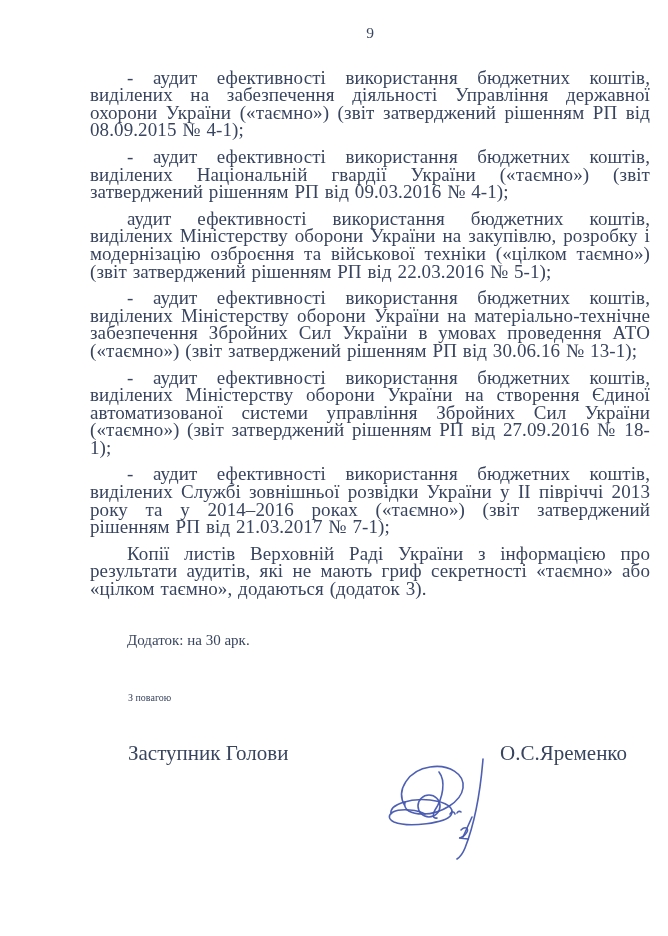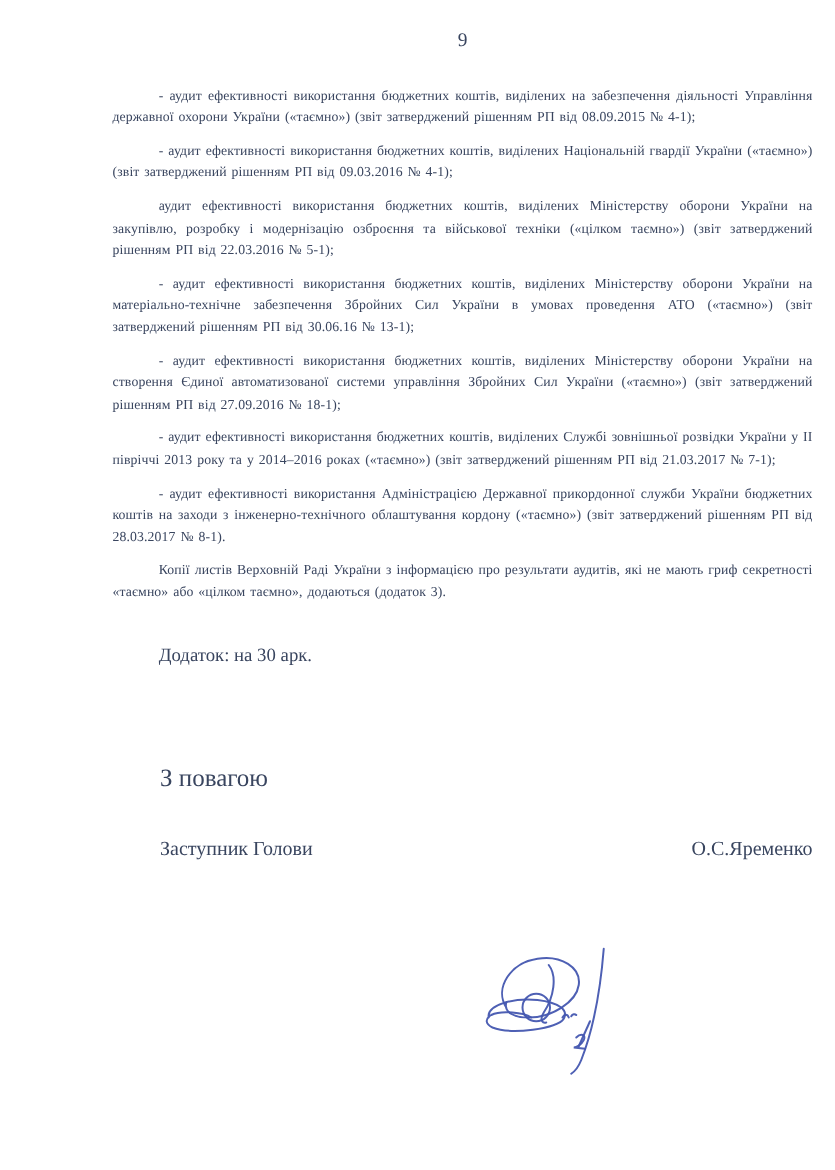--- a/index.html
+++ b/index.html
@@ -21,50 +21,50 @@
     box-sizing:border-box;
     padding:24px 18px 0 90px;
   }
   .page-number{
     text-align:center;
     font-size:15.5px;
     line-height:17.6px;
   }
   .body-text p{
     margin:9px 0 0 0;
-    font-size:11px;
+    font-size:19px;
     line-height:17.6px;
     text-align:justify;
     text-indent:37px;
     letter-spacing:0.1px;
     word-spacing:1px;
   }
   .body-text p.first{margin-top:27px;}
   .attachment-note{
     margin-top:34px;
     font-size:15px;
     line-height:17.6px;
     padding-left:37px;
   }
   .closing{
-    margin-top:80px;
-    font-size:20px;
+    margin-top:40px;
+    font-size:10px;
     line-height:17.6px;
     padding-left:38px;
   }
   .sign-row{
     margin-top:38px;
     display:flex;
     justify-content:space-between;
     align-items:flex-end;
-    font-size:16px;
+    font-size:21px;
     line-height:17.6px;
   }
   .sign-title{padding-left:38px;}
-  .sign-name{}
+  .sign-name{margin-right:23px;}
   .signature-svg{
     position:absolute;
     left:375px;top:738px;
     width:115px;height:130px;
     pointer-events:none;
   }
   .signature-svg path,.signature-svg ellipse,.signature-svg circle{
     fill:none;
     stroke:var(--signature);
     stroke-width:1.6;
@@ -79,21 +79,20 @@
 
   <div class="page-number">9</div>
 
   <div class="body-text">
     <p class="first">- аудит ефективності використання бюджетних коштів, виділених на забезпечення діяльності Управління державної охорони України («таємно») (звіт затверджений рішенням РП від 08.09.2015 № 4-1);</p>
     <p>- аудит ефективності використання бюджетних коштів, виділених Національній гвардії України («таємно») (звіт затверджений рішенням РП від 09.03.2016 № 4-1);</p>
     <p>аудит ефективності використання бюджетних коштів, виділених Міністерству оборони України на закупівлю, розробку і модернізацію озброєння та військової техніки («цілком таємно») (звіт затверджений рішенням РП від 22.03.2016 № 5-1);</p>
     <p>- аудит ефективності використання бюджетних коштів, виділених Міністерству оборони України на матеріально-технічне забезпечення Збройних Сил України в умовах проведення АТО («таємно») (звіт затверджений рішенням РП від 30.06.16 № 13-1);</p>
     <p>- аудит ефективності використання бюджетних коштів, виділених Міністерству оборони України на створення Єдиної автоматизованої системи управління Збройних Сил України («таємно») (звіт затверджений рішенням РП від 27.09.2016 № 18-1);</p>
     <p>- аудит ефективності використання бюджетних коштів, виділених Службі зовнішньої розвідки України у II півріччі 2013 року та у 2014–2016 роках («таємно») (звіт затверджений рішенням РП від 21.03.2017 № 7-1);</p>
-    <p>- аудит ефективності використання Адміністрацією Державної прикордонної служби України бюджетних коштів на заходи з інженерно-технічного облаштування кордону («таємно») (звіт затверджений рішенням РП від 28.03.2017 № 8-1).</p>
     <p>Копії листів Верховній Раді України з інформацією про результати аудитів, які не мають гриф секретності «таємно» або «цілком таємно», додаються (додаток 3).</p>
   </div>
 
   <div class="attachment-note">Додаток: на 30 арк.</div>
 
   <div class="closing">З повагою</div>
 
   <div class="sign-row">
     <span class="sign-title">Заступник Голови</span>
     <span class="sign-name">О.С.Яременко</span>

